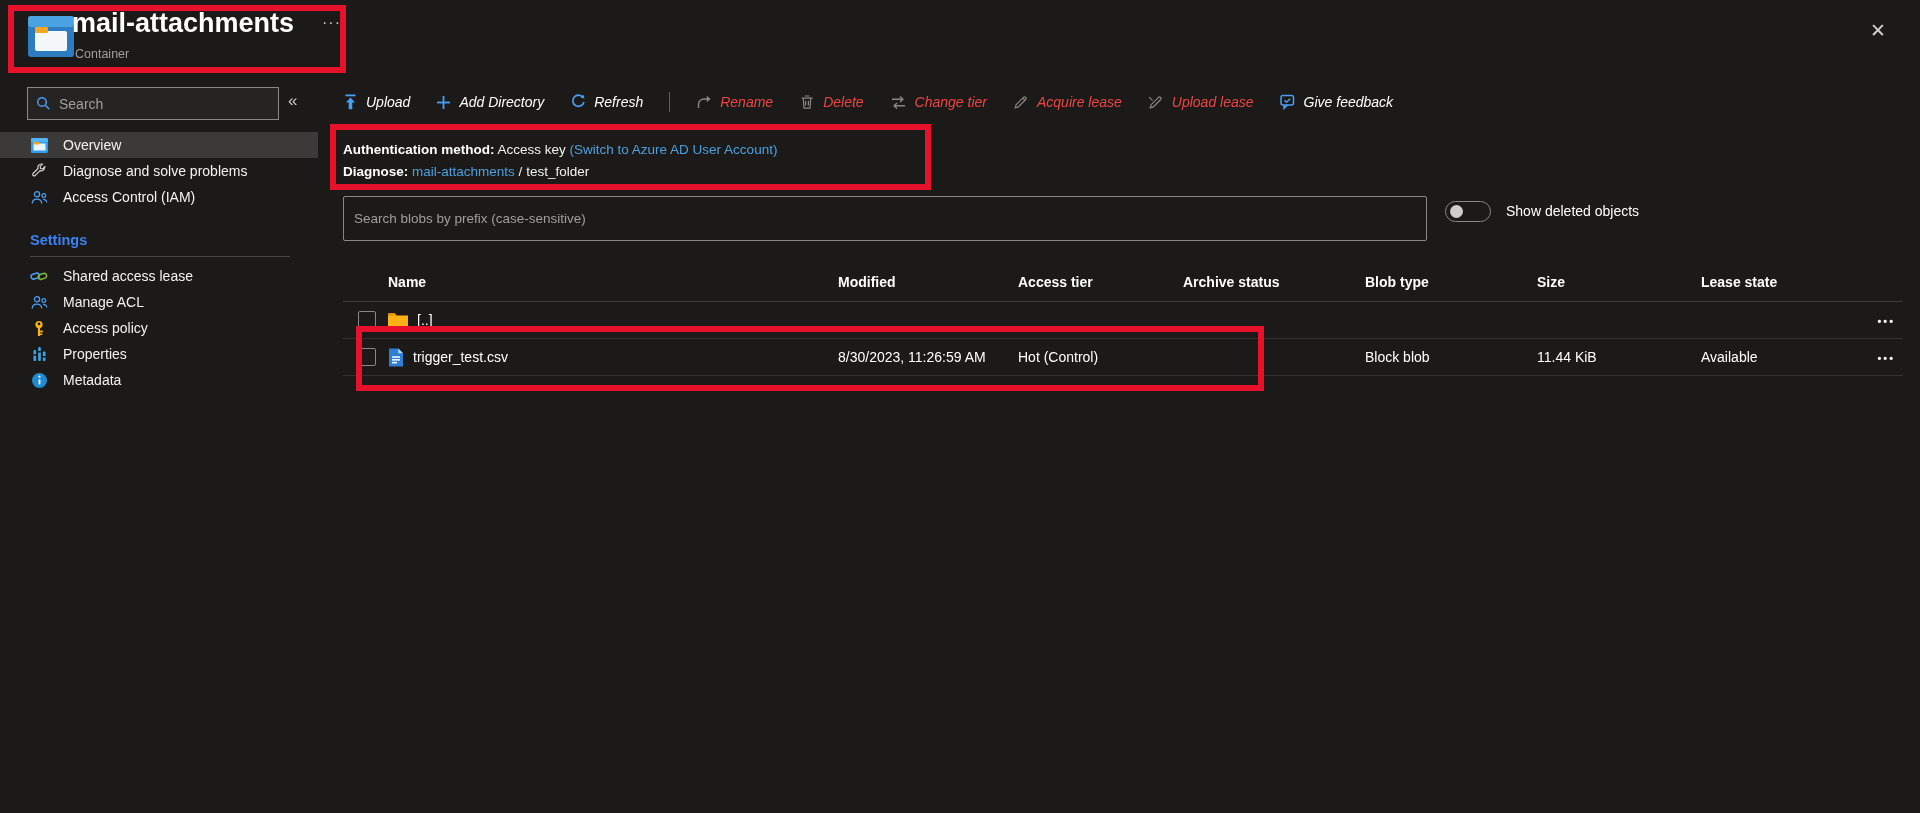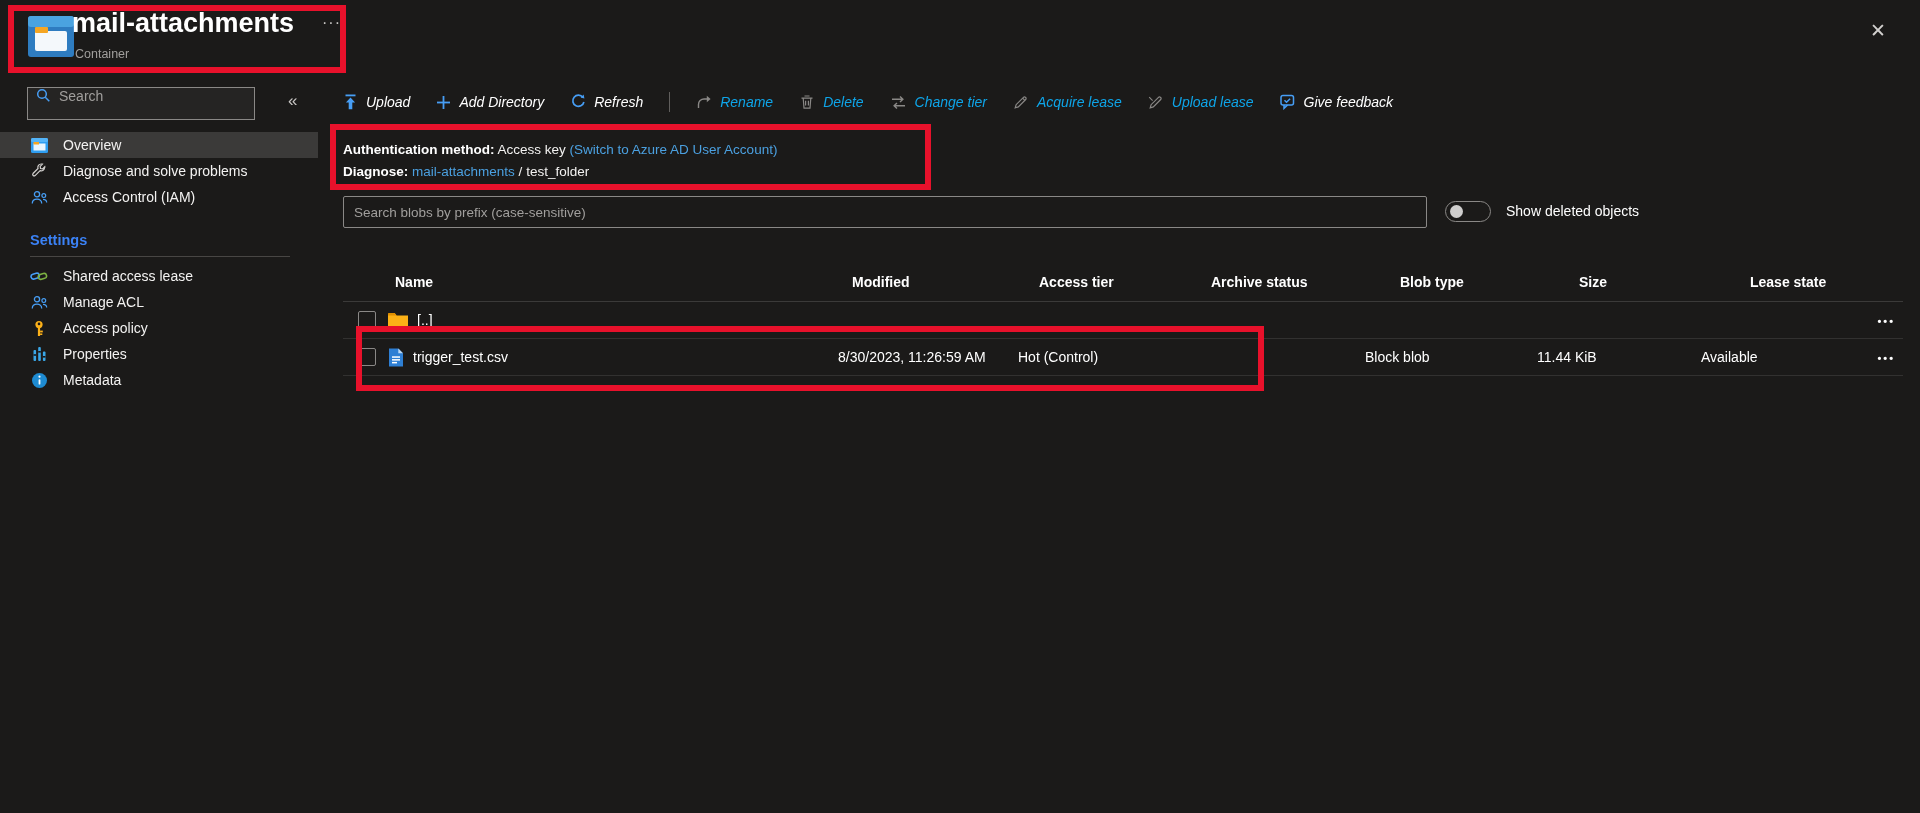--- a/index.html
+++ b/index.html
@@ -14,64 +14,64 @@
   
   .hdr-icon { position:absolute; left:28px; top:16px; }
   .hdr-title { position:absolute; left:72px; top:8px; font-size:27px; font-weight:700; color:#fff; }
   .hdr-sub { position:absolute; left:75px; top:47px; font-size:12.5px; color:#a19f9d; }
   .hdr-more { position:absolute; left:322px; top:14px; color:#c8c6c4; font-size:16px; letter-spacing:1px; cursor:pointer; }
   .close-btn { position:absolute; left:1862px; top:14px; width:32px; height:32px; color:#d2d0ce;
     font-size:19px; display:flex; align-items:center; justify-content:center; cursor:pointer; }
 
   
   .sidebar { position:absolute; left:0; top:82px; width:318px; height:731px; }
-  .side-search { position:absolute; left:27px; top:5px; width:228px; height:33px;
-    background:#252423; border:1px solid #8a8886; display:flex; align-items:flex-start; padding:0 8px; }
+  .side-search { position:absolute; left:27px; top:5px; width:252px; height:33px;
+    background:#252423; border:1px solid #8a8886; display:flex; align-items:center; padding:0 8px; }
   .side-search input { background:transparent; border:none; outline:none; color:#d2d0ce;
     font-size:14px; margin-left:8px; width:200px; font-family:"Liberation Sans", sans-serif; }
   .side-search input::placeholder { color:#a19f9d; }
   .side-collapse { position:absolute; left:288px; top:9px; color:#c8c6c4; font-size:17px; cursor:pointer; }
   .nav { position:absolute; left:0; top:50px; width:318px; }
   .nav-item { height:26px; display:flex; align-items:center; padding-left:30px; cursor:pointer; color:#f3f2f1; }
   .nav-item.selected { background:#3b3a39; }
   .nav-item .ni-icon { width:18px; height:18px; display:flex; align-items:center; justify-content:center; }
   .nav-item .ni-label { margin-left:15px; font-size:14px; }
   .settings-hd { margin:16px 0 0 30px; font-weight:700; font-size:14.5px; color:#3b82f6; height:28px; display:flex; align-items:center; }
   .settings-div { margin:2px 28px 6px 30px; border-top:1px solid #484644; }
 
   
   .toolbar { position:absolute; left:343px; top:86px; height:32px; display:flex; align-items:center; gap:26px; }
   .tb-item { display:flex; align-items:center; gap:8px; cursor:pointer; white-space:nowrap;font-style:italic; }
   .tb-item .lbl { font-size:14px; }
   .tb-item.enabled .lbl { color:#fff; }
-  .tb-item.disabled .lbl { color:#0ea5e9; }
+  .tb-item.disabled .lbl { color:#ef4444; }
   .tb-sep { width:1px; height:20px; background:#605e5c; }
 
   
   .info { position:absolute; left:343px; top:139px; line-height:22px; font-size:13.5px; }
   .info b { font-weight:700; color:#fff; }
   .info .plain { color:#f3f2f1; }
   .link { color:#4ba0e0; cursor:pointer; }
 
   
-  .blob-search { position:absolute; left:343px; top:196px; width:1084px; height:32px;
+  .blob-search { position:absolute; left:343px; top:196px; width:1084px; height:45px;
     background:#1b1a19; border:1px solid #8a8886; border-radius:2px; display:flex; align-items:center; padding:0 10px; }
   .blob-search input { background:transparent; border:none; outline:none; color:#d2d0ce; width:100%;
     font-size:13.5px; font-family:"Liberation Sans", sans-serif; }
   .blob-search input::placeholder { color:#a19f9d; }
   .toggle { position:absolute; left:1445px; top:201px; width:46px; height:21px; border:1px solid #8a8886;
     border-radius:11px; cursor:pointer; }
   .toggle .knob { position:absolute; left:4px; top:3px; width:13px; height:13px; border-radius:50%; background:#cfcecd; }
   .toggle-label { position:absolute; left:1506px; top:203px; color:#fff; font-size:14px; }
 
   
   .table { position:absolute; left:343px; top:262px; width:1560px; }
   .trow { display:grid; grid-template-columns:30px 450px 180px 165px 182px 172px 164px 165px 1fr;
     align-items:center; padding-left:15px; }
-  .thead { height:40px; font-weight:700; border-bottom:1px solid #3b3a39;gap:7px; }
+  .thead { height:40px; font-weight:700; border-bottom:1px solid #3b3a39; }
   .tbody-row { height:37px; border-bottom:1px solid #323130; cursor:pointer; }
   .cell { font-size:14px; color:#fff; overflow:hidden; white-space:nowrap; }
   .name-cell { display:flex; align-items:center; gap:9px; }
   .cbx { width:18px; height:18px; border:1px solid #8a8886; border-radius:2px; background:transparent; cursor:pointer; }
   .more-cell { text-align:right; padding-right:8px; }
   .more-dots { color:#fff; font-size:11px; letter-spacing:2px; cursor:pointer; font-weight:700; }
 
   
   .anno { position:absolute; border:6px solid #e8112b; z-index:50; pointer-events:none; }
   .anno-1 { left:8px; top:5px; width:338px; height:68px; }

